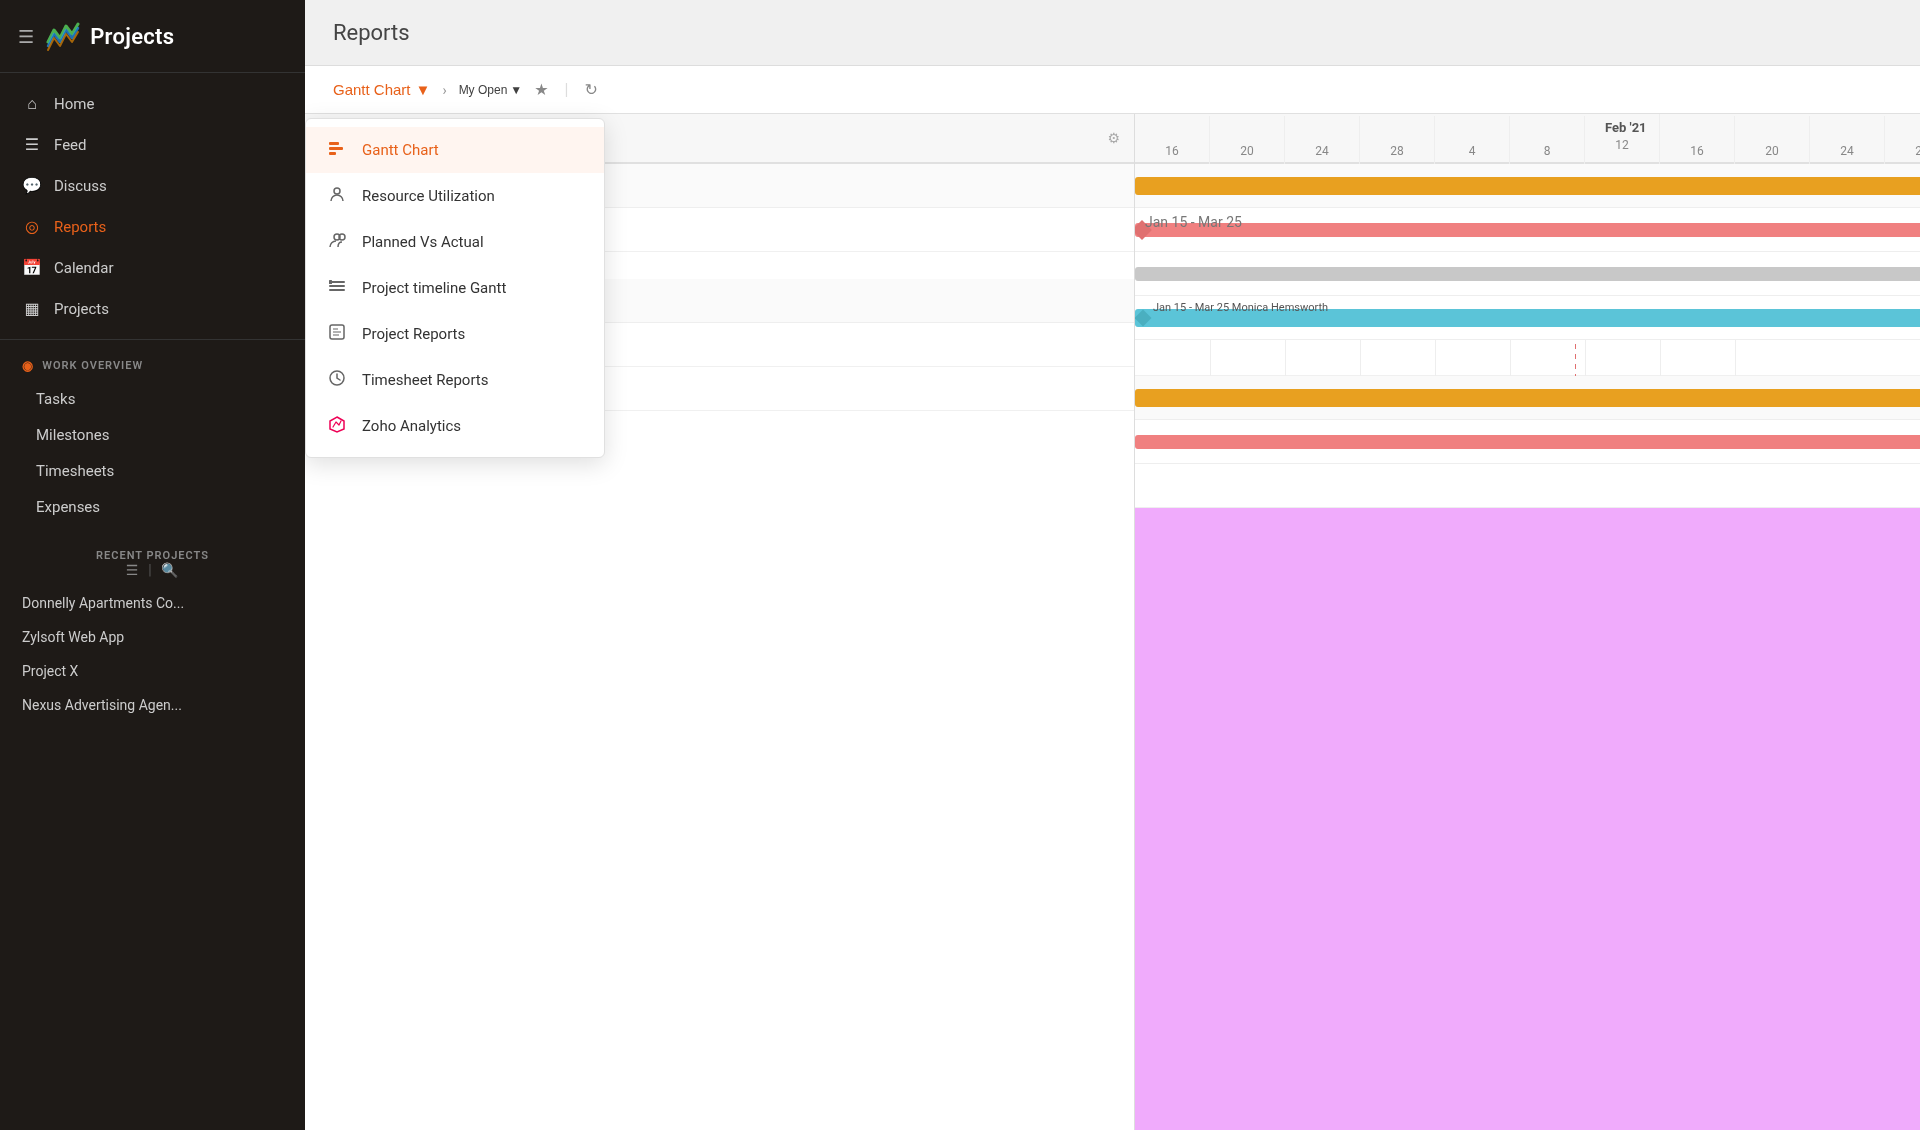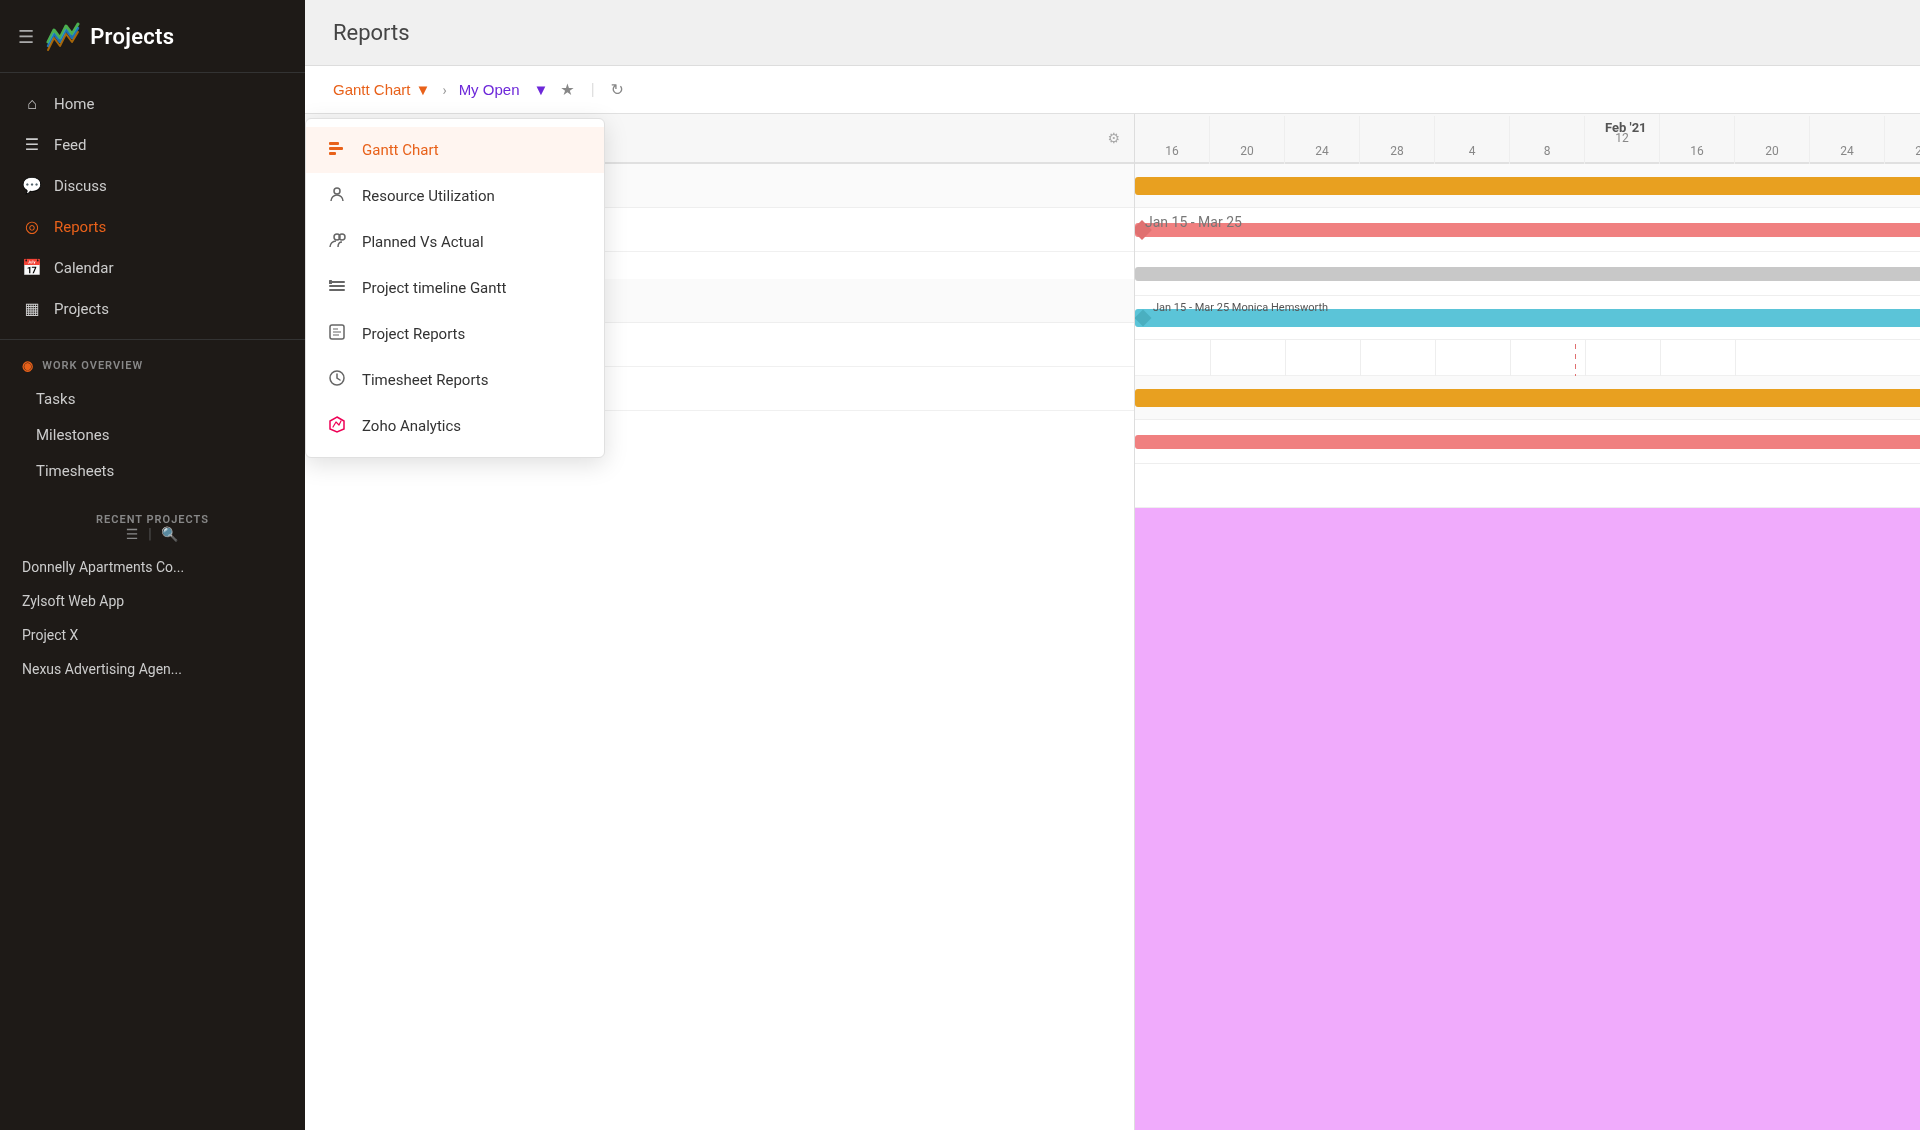--- a/index.html
+++ b/index.html
@@ -87,22 +87,22 @@
       display: flex; align-items: center; gap: 12px;
       border-bottom: 1px solid #e0e0e0;
       position: relative;
     }
     .breadcrumb-btn {
       color: #e8611a; font-size: 15px; font-weight: 500; cursor: pointer;
       display: flex; align-items: center; gap: 5px; background: none; border: none;
     }
     .breadcrumb-arrow { color: #999; font-size: 14px; }
     .breadcrumb-open {
-      color: #6d28d9; font-size: 15px; font-weight: 500; cursor: pointer;
-      display: flex; align-items: center; gap: 14px; background: none; border: none;
+      color: #404040; font-size: 12px; font-weight: 500; cursor: pointer;
+      display: flex; align-items: center; gap: 3px; background: none; border: none;
     }
     .toolbar-icon { color: #888; font-size: 16px; cursor: pointer; }
     .toolbar-sep { color: #ddd; margin: 0 4px; }
 
     
     .dropdown-overlay {
       position: absolute;
       top: 52px; left: 0px;
       background: #fff;
       border: 1px solid #e0e0e0;
@@ -224,20 +224,21 @@
   </div>
 
   <div>
     <div class="section-label">
       <span class="section-icon">◉</span>
       <span>WORK OVERVIEW</span>
     </div>
     <div class="sub-nav-item">Tasks</div>
     <div class="sub-nav-item">Milestones</div>
     <div class="sub-nav-item">Timesheets</div>
+    <div class="sub-nav-item">Expenses</div>
   </div>
 
   <div class="recent-section">
     <div class="recent-header">
       <span class="recent-label">RECENT PROJECTS</span>
       <div class="recent-actions">
         <span>☰</span>
         <span class="divider-v">|</span>
         <span>🔍</span>
       </div>
@@ -396,21 +397,21 @@
 
           <div style="position:absolute; top:6px; left:470px; font-size:13px; font-weight:700; color:#555;">Feb '21</div>
 
           <div style="display:flex; align-items:flex-end; position:absolute; bottom:0; left:0; right:0;">
             <div style="min-width:75px; font-size:12px; color:#888; text-align:center; border-right:1px solid #eee; padding-bottom:6px; padding-top:28px;">16</div>
             <div style="min-width:75px; font-size:12px; color:#888; text-align:center; border-right:1px solid #eee; padding-bottom:6px; padding-top:28px;">20</div>
             <div style="min-width:75px; font-size:12px; color:#888; text-align:center; border-right:1px solid #eee; padding-bottom:6px; padding-top:28px;">24</div>
             <div style="min-width:75px; font-size:12px; color:#888; text-align:center; border-right:1px solid #eee; padding-bottom:6px; padding-top:28px;">28</div>
             <div style="min-width:75px; font-size:12px; color:#888; text-align:center; border-right:1px solid #eee; padding-bottom:6px; padding-top:28px;">4</div>
             <div style="min-width:75px; font-size:12px; color:#888; text-align:center; border-right:1px solid #eee; padding-bottom:6px; padding-top:28px;">8</div>
-            <div style="min-width:75px; font-size:12px; color:#888; text-align:center; border-right:1px solid #eee; padding-bottom:19px; padding-top:28px;">12</div>
+            <div style="min-width:75px; font-size:12px; color:#888; text-align:center; border-right:1px solid #eee; padding-bottom:12px; padding-top:28px;">12</div>
             <div style="min-width:75px; font-size:12px; color:#888; text-align:center; border-right:1px solid #eee; padding-bottom:6px; padding-top:28px;">16</div>
             <div style="min-width:75px; font-size:12px; color:#888; text-align:center; border-right:1px solid #eee; padding-bottom:6px; padding-top:28px;">20</div>
             <div style="min-width:75px; font-size:12px; color:#888; text-align:center; border-right:1px solid #eee; padding-bottom:6px; padding-top:28px;">24</div>
             <div style="min-width:75px; font-size:12px; color:#888; text-align:center; border-right:1px solid #eee; padding-bottom:6px; padding-top:28px;">28</div>
 
           </div>
         </div>
       </div>
 
       <div style="position:relative; min-width:1100px;">

